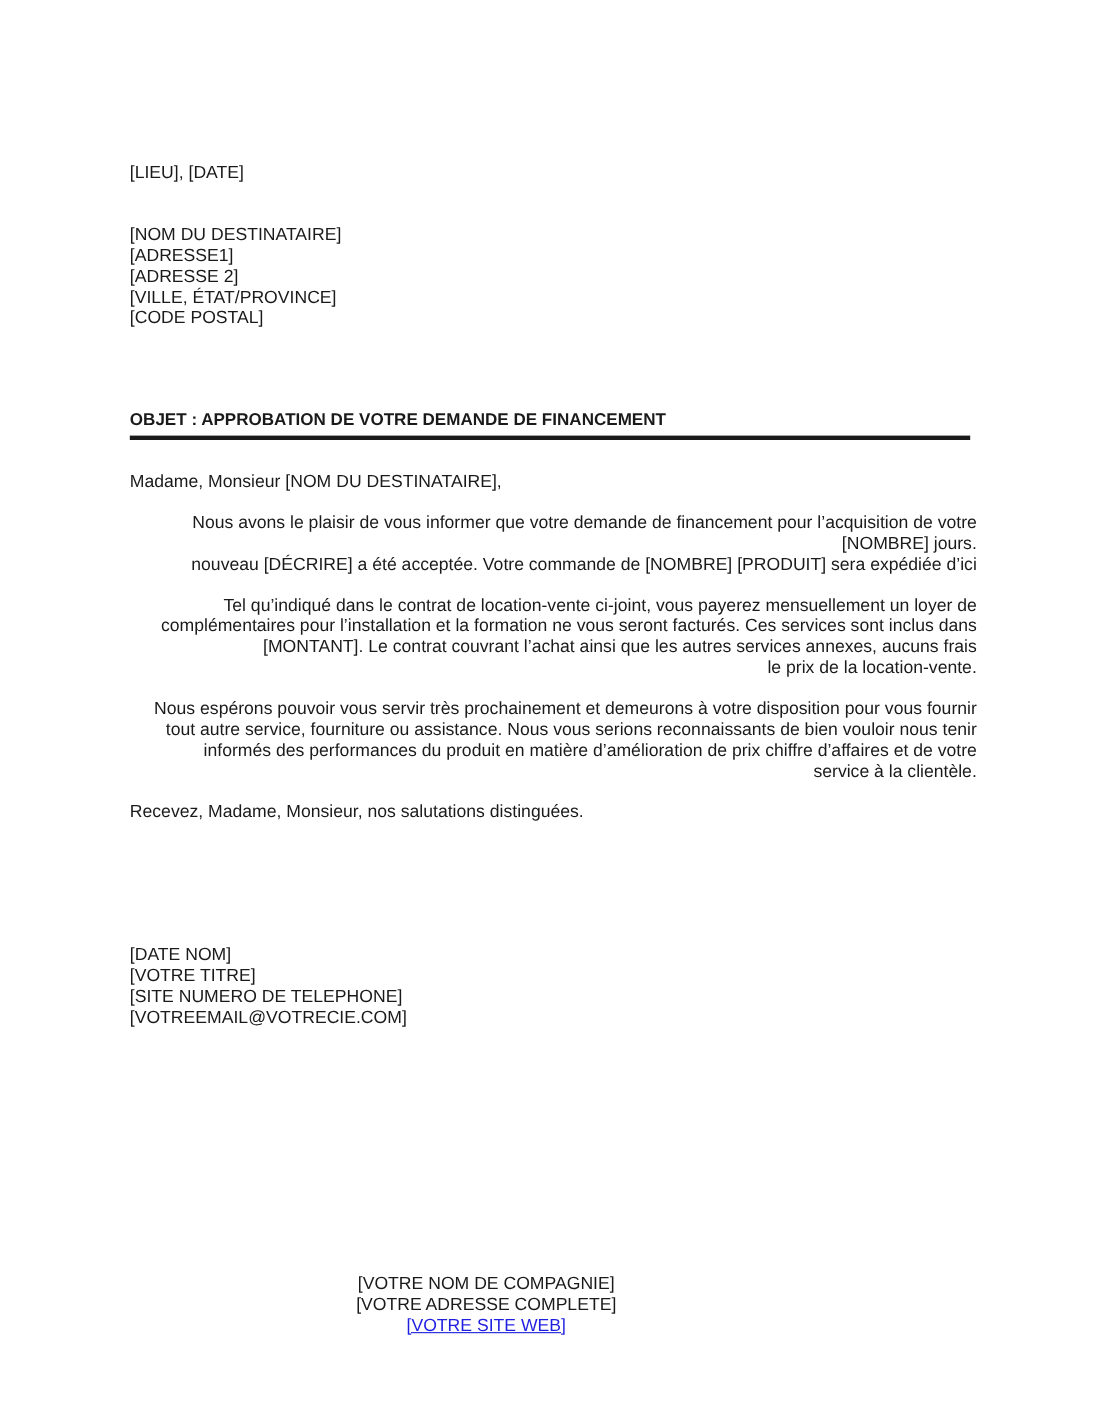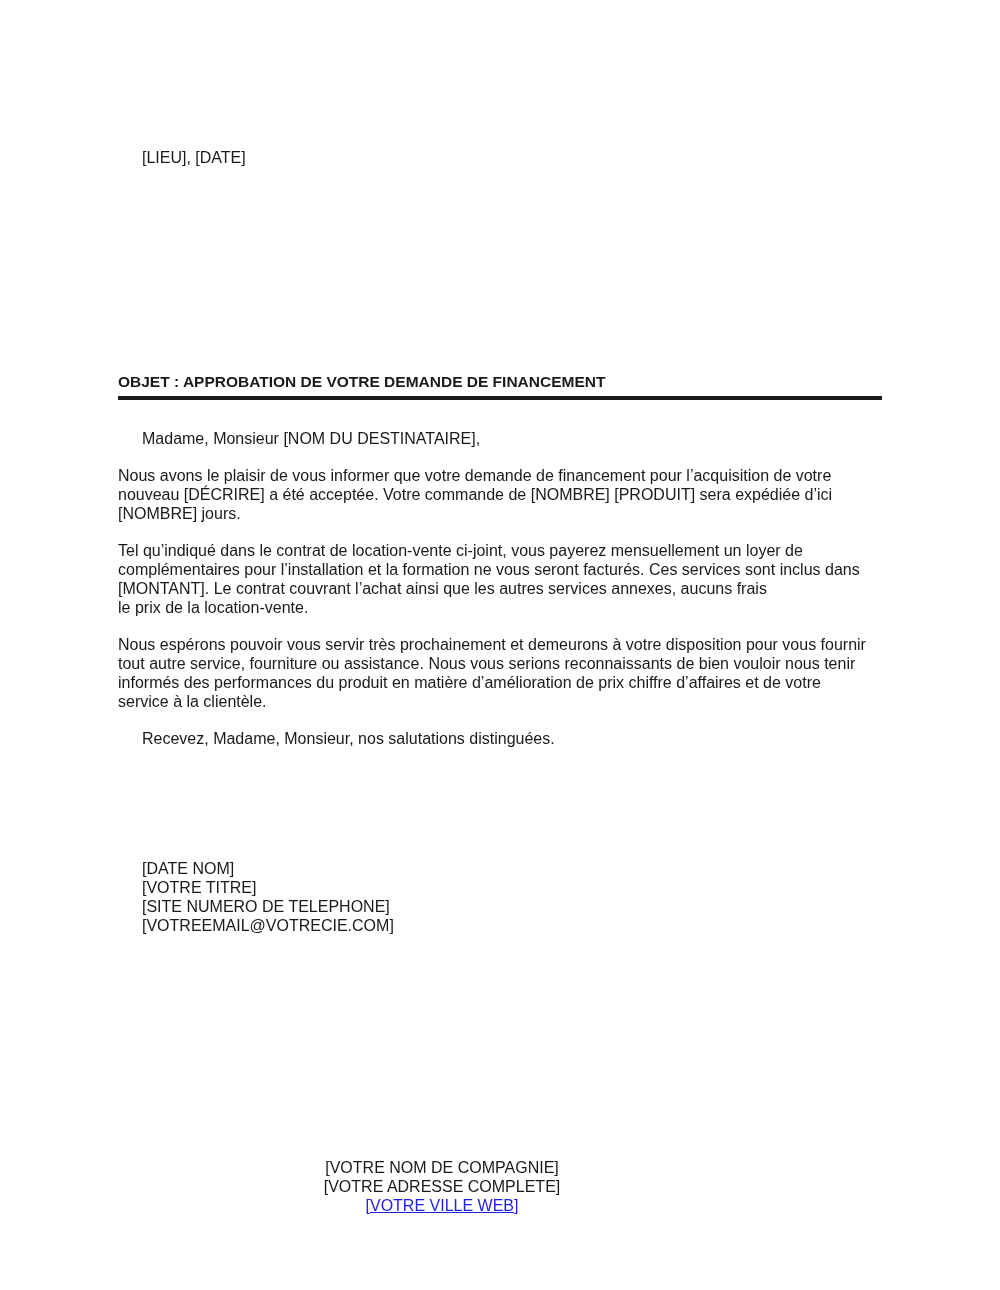--- a/index.html
+++ b/index.html
@@ -1,47 +1,54 @@
 <!DOCTYPE html>
 <html><head>
 <meta charset="utf-8">
 <style>
   html, body { margin: 0; padding: 0; background: #ffffff; }
   body { width: 1000px; height: 1290px; position: relative; overflow: hidden;
          font-family: "Liberation Sans", sans-serif; color: #1a1a1a; font-size: 16px; }
   .page { position: absolute; left: 0; top: 0; width: 1000px; height: 1290px; }
-  .block { position: absolute; left: 118px; line-height: 19px; margin-left: 24px; }
+  .block { position: absolute; left: 118px; line-height: 19px; }
   .line { display: block; white-space: nowrap; }
-  .para { position: absolute; left: 118px; width: 770px; line-height: 19px; }
+  .para { position: absolute; left: 118px; width: 770px; line-height: 19px; text-align: right; }
   .subject { position: absolute; left: 118px; top: 373px; font-weight: bold; font-size: 15.5px; }
   .rule { position: absolute; left: 118px; top: 396px; width: 764px; height: 4px; background: #1a1a1a; }
   .footer { position: absolute; left: 0; width: 884px; top: 1158px; text-align: center; line-height: 19px; }
   .footer a { color: #1f1fe0; text-decoration: underline; }
 </style>
 </head>
 <body>
 
 <div class="page">
 
   <div class="block" style="top:148px;">
     <span class="line">[LIEU], [DATE]</span>
   </div>
 
+  <div class="block" style="top:204px;">
+    <span class="line">[NOM DU DESTINATAIRE]</span>
+    <span class="line">[ADRESSE1]</span>
+    <span class="line">[ADRESSE 2]</span>
+    <span class="line">[VILLE, ÉTAT/PROVINCE]</span>
+    <span class="line">[CODE POSTAL]</span>
+  </div>
 
   <div class="subject">OBJET : APPROBATION DE VOTRE DEMANDE DE FINANCEMENT</div>
   <div class="rule"></div>
 
   <div class="block" style="top:429px;text-align:center;">
     <span class="line">Madame, Monsieur [NOM DU DESTINATAIRE],</span>
   </div>
 
   <div class="para" style="top:466px;">
     <span class="line">Nous avons le plaisir de vous informer que votre demande de financement pour l’acquisition de votre</span>
+    <span class="line">[NOMBRE] jours.</span>
     <span class="line">nouveau [DÉCRIRE] a été acceptée. Votre commande de [NOMBRE] [PRODUIT] sera expédiée d’ici</span>
-    <span class="line">[NOMBRE] jours.</span>
   </div>
 
   <div class="para" style="top:541px;">
     <span class="line">Tel qu’indiqué dans le contrat de location-vente ci-joint, vous payerez mensuellement un loyer de</span>
     <span class="line">complémentaires pour l’installation et la formation ne vous seront facturés. Ces services sont inclus dans</span>
     <span class="line">[MONTANT]. Le contrat couvrant l’achat ainsi que les autres services annexes, aucuns frais</span>
     <span class="line">le prix de la location-vente.</span>
   </div>
 
   <div class="para" style="top:635px;">
@@ -58,16 +65,16 @@
   <div class="block" style="top:859px;">
     <span class="line">[DATE NOM]</span>
     <span class="line">[VOTRE TITRE]</span>
     <span class="line">[SITE NUMERO DE TELEPHONE]</span>
     <span class="line">[VOTREEMAIL@VOTRECIE.COM]</span>
   </div>
 
   <div class="footer">
     <span class="line">[VOTRE NOM DE COMPAGNIE]</span>
     <span class="line">[VOTRE ADRESSE COMPLETE]</span>
-    <span class="line"><a href="#">[VOTRE VILLE WEB]</a></span>
+    <span class="line"><a href="#">[VOTRE SITE WEB]</a></span>
   </div>
 
 </div>
 
 </body></html>

